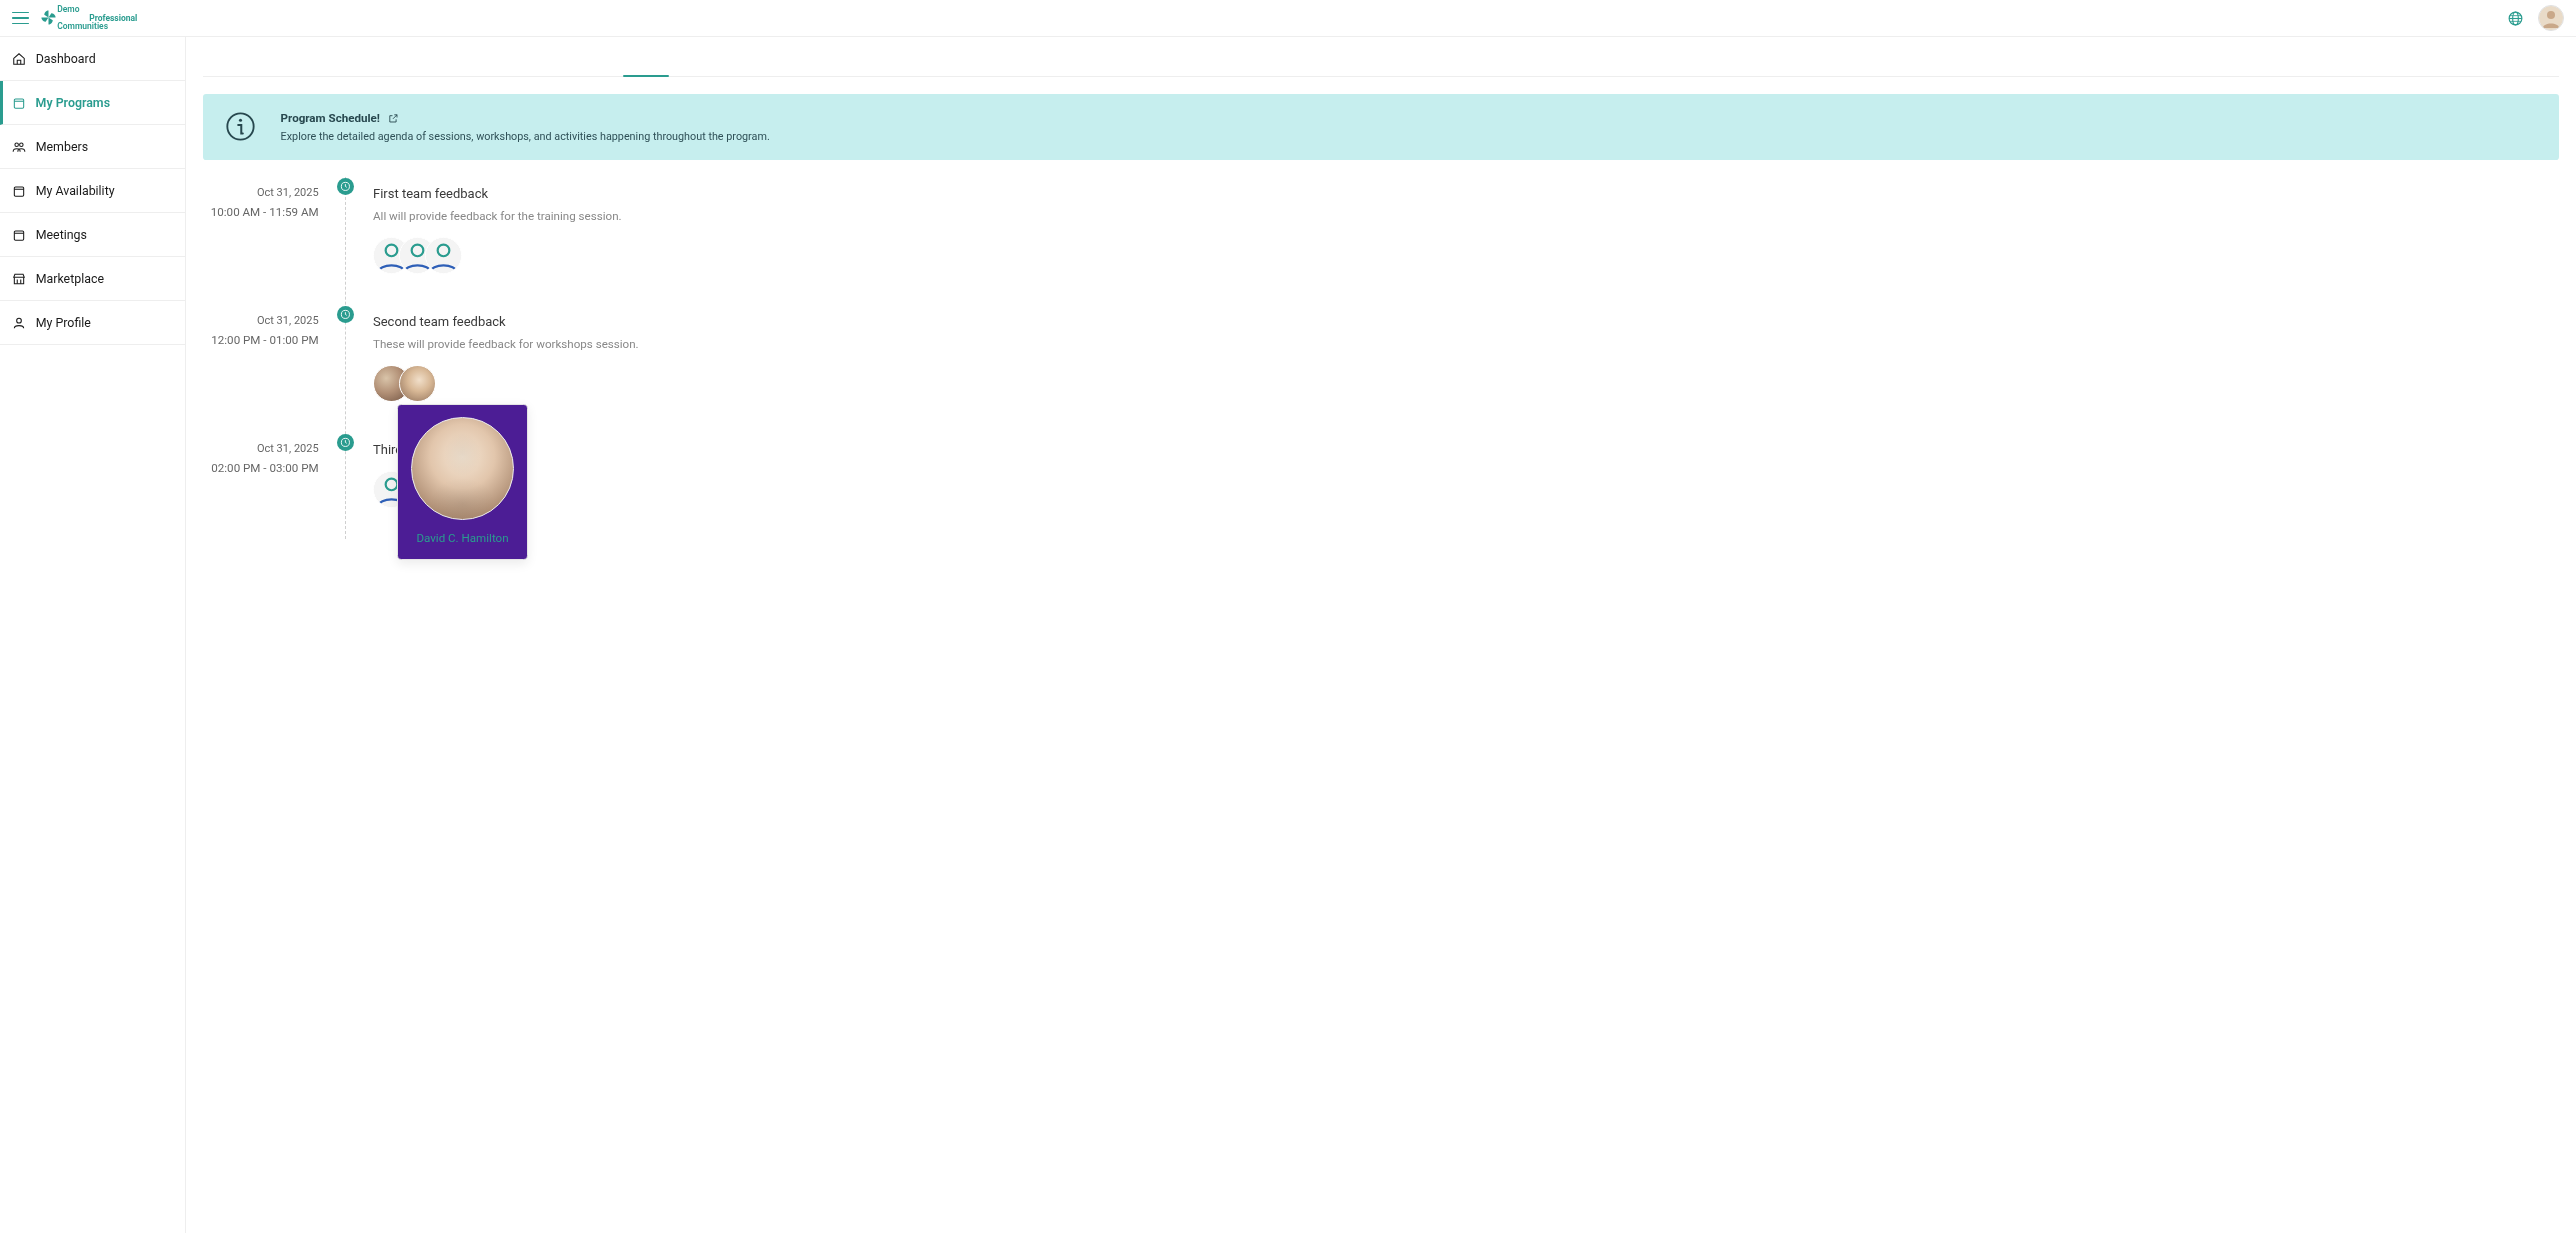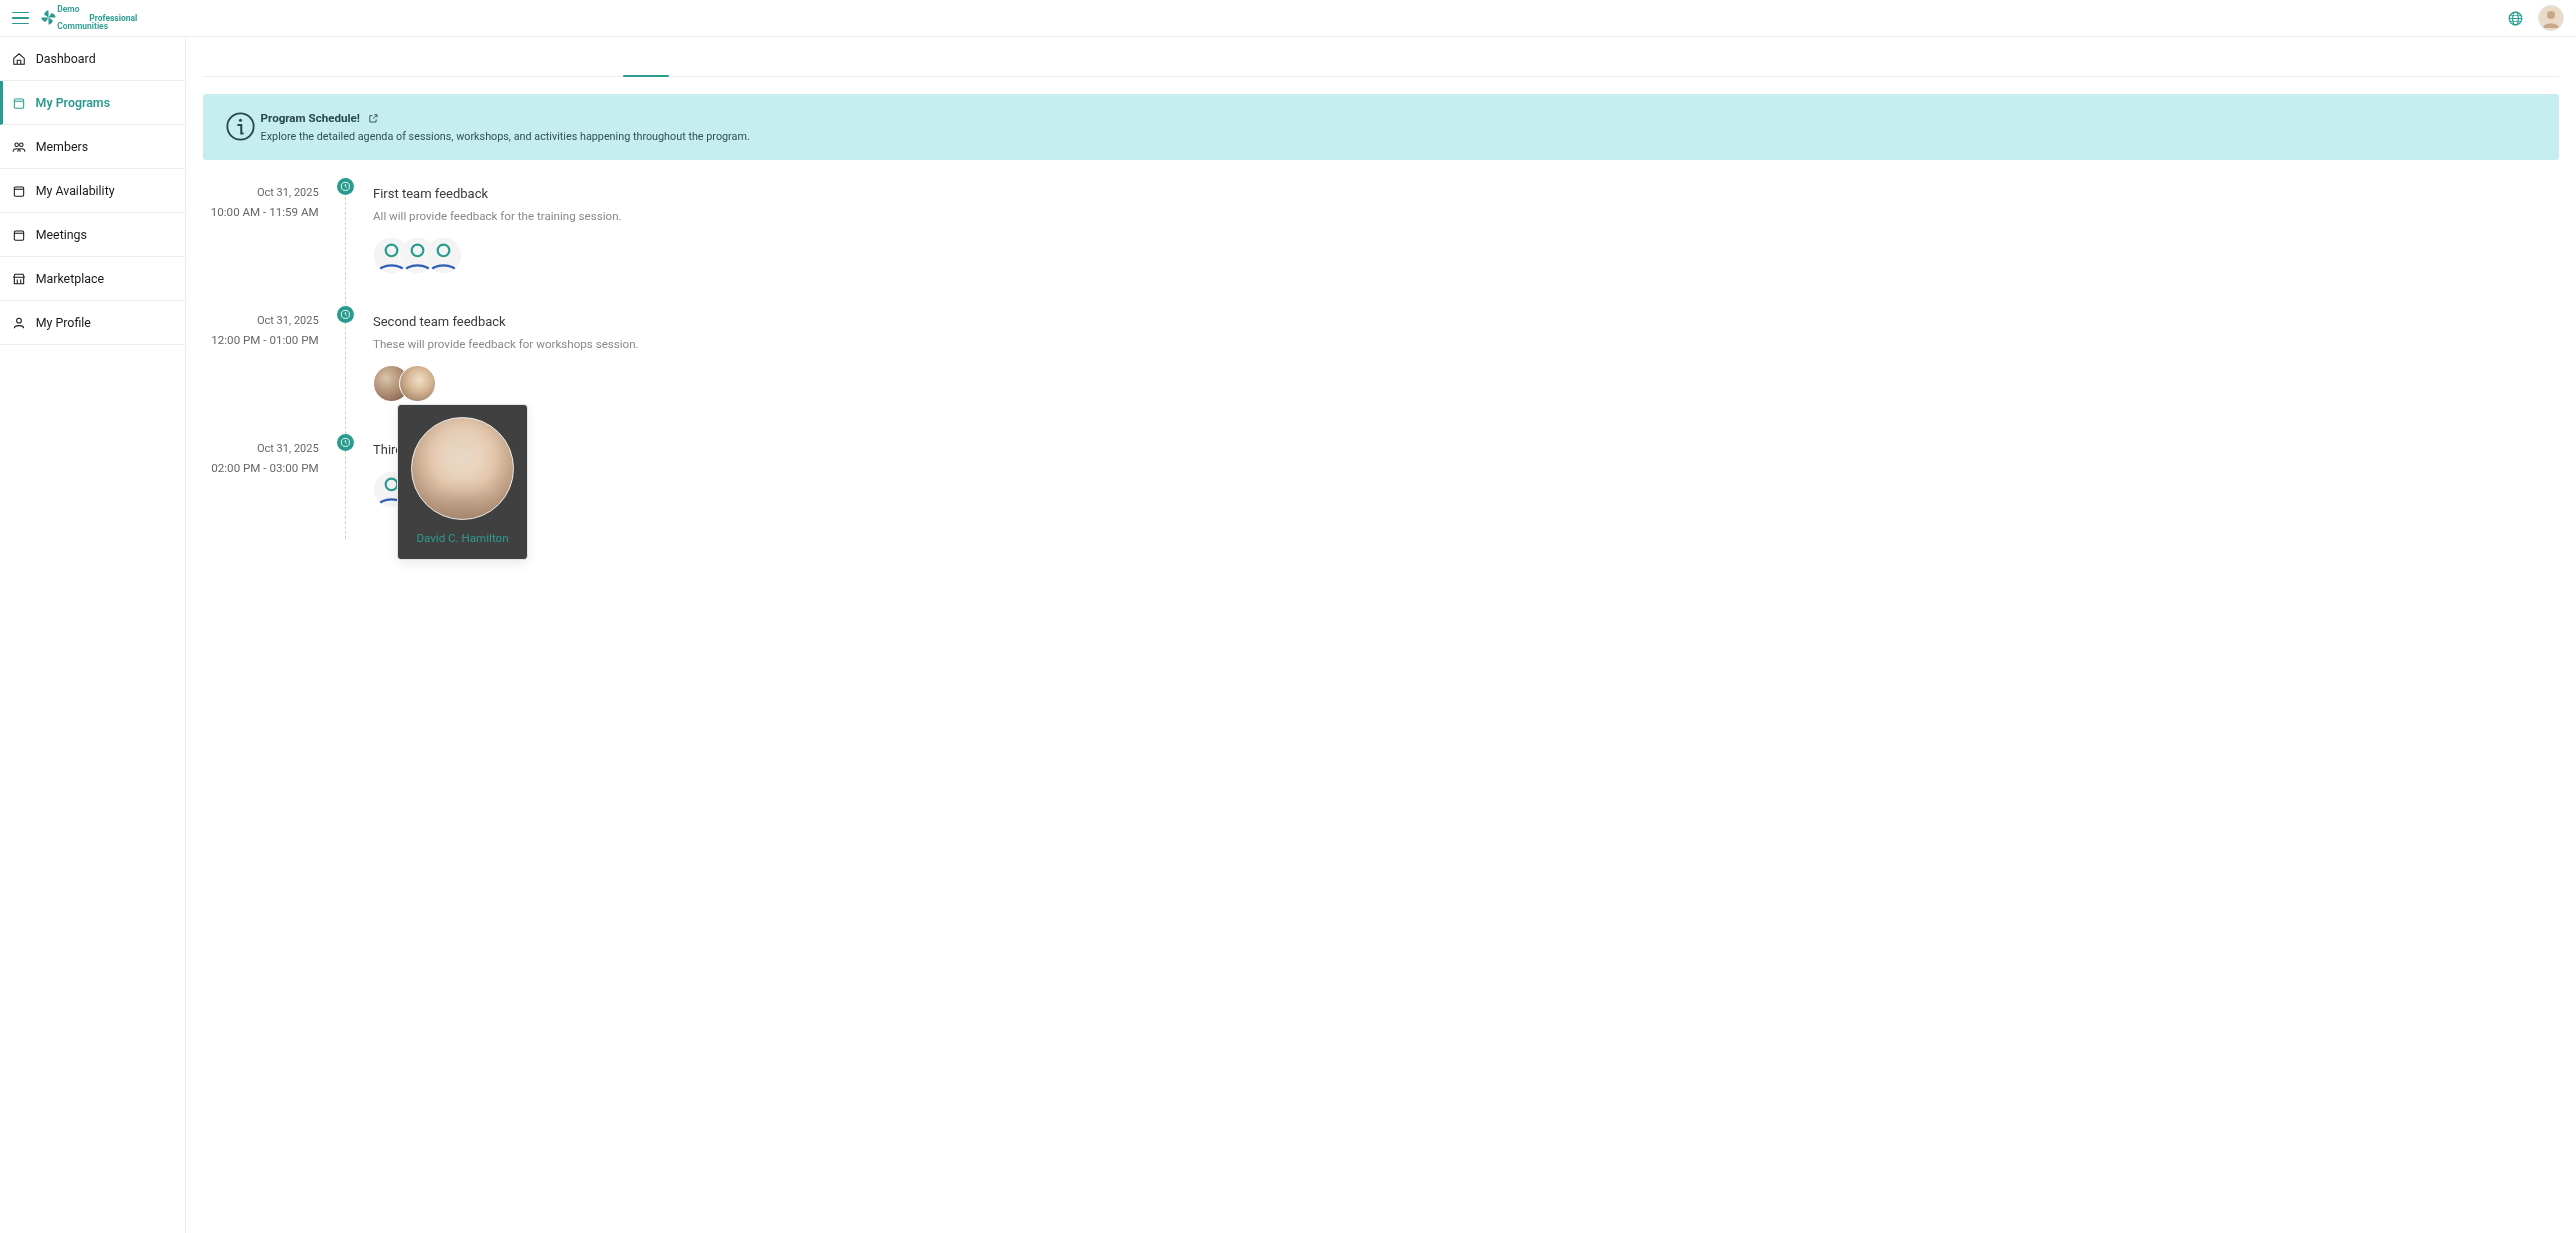--- a/index.html
+++ b/index.html
@@ -26,21 +26,21 @@
   .sidebar { width:186px; border-right:0.8px solid #eee; display:flex; flex-direction:column; }
   .nav-item { display:flex; align-items:center; gap:9.3px; padding:14px 12.4px; border-bottom:0.8px solid #eee; cursor:pointer; font-size:12.4px; color:#1a1a1a; }
   .nav-item.active { color:#2a9c8f; font-weight:600; border-left:3.1px solid #2a9c8f; padding-left:9.3px; }
   .nav-item svg { width:14px; height:14px; flex-shrink:0; }
   .nav-item.active svg { color:#2a9c8f; }
 
   .main { flex:1; padding:0 17px 17px 17px; overflow:auto; min-width:0; }
   .tab-underline-area { height:40px; position:relative; border-bottom:0.8px solid #eee; margin-bottom:17px; }
   .tab-underline { position:absolute; bottom:-0.8px; left:420px; width:46px; height:2.3px; background:#2a9c8f; border-radius:1.5px; }
 
-  .info-banner { background:#c6eeee; border-radius:3.1px; padding:17px 21.6px; display:flex; align-items:flex-start; gap:5px; margin-bottom:17px; }
+  .info-banner { background:#c6eeee; border-radius:3.1px; padding:17px 21.6px; display:flex; align-items:flex-start; gap:25px; margin-bottom:17px; }
   .info-banner .info-icon { width:31px; height:31px; flex-shrink:0; color:#27474e; }
   .info-banner .info-body { display:flex; flex-direction:column; gap:4.6px; }
   .info-banner .info-title-row { display:flex; align-items:center; gap:7.7px; }
   .info-banner .info-title { font-weight:700; font-size:11.6px; color:#27474e; }
   .info-banner .info-link-icon { width:10.8px; height:10.8px; color:#27474e; cursor:pointer; }
   .info-banner .info-desc { font-size:10.8px; color:#2f5057; }
 
   
   .timeline { position:relative; }
   .timeline-line { position:absolute; left:142px; top:0; bottom:0; width:0; border-left:1.5px dashed #cfcfcf; }
@@ -56,21 +56,21 @@
   .event-avatars { margin-top:14px; display:flex; }
   .event-avatars .av { width:37px; height:37px; border-radius:50%; background:#f0f0f0; margin-left:-10.8px; border:1.5px solid #fff; overflow:hidden; display:flex; align-items:center; justify-content:center; }
   .event-avatars .av:first-child { margin-left:0; }
   .av svg { width:100%; height:100%; }
 
   
   .av.photo-a { background: radial-gradient(circle at 35% 35%, #d9c4a9 0%, #b29076 45%, #6e5140 100%); }
   .av.photo-b { background: radial-gradient(circle at 55% 40%, #f1dfca 0%, #d8b896 40%, #8a6b55 100%); }
 
   
-  .user-popover { position:absolute; left:24px; top:39px; width:131px; background:#404040; border:0.8px solid #e5e5e5; border-radius:4.6px; box-shadow:0 3.1px 10.8px rgba(0,0,0,0.08); padding:12.4px 9.3px 14px 9.3px; display:flex; flex-direction:column; align-items:center; gap:10.8px; z-index:10; }
+  .user-popover { position:absolute; left:24px; top:39px; width:131px; background:#4c1d95; border:0.8px solid #e5e5e5; border-radius:4.6px; box-shadow:0 3.1px 10.8px rgba(0,0,0,0.08); padding:12.4px 9.3px 14px 9.3px; display:flex; flex-direction:column; align-items:center; gap:10.8px; z-index:10; }
   .user-popover .pop-avatar { width:103px; height:103px; border-radius:50%; overflow:hidden; border:0.8px solid #eee; background: radial-gradient(circle at 50% 38%, #f4e5d3 0%, #e2c6ac 40%, #a8876d 80%, #6e5844 100%); position:relative; }
   .user-popover .pop-name { font-size:11.6px; color:#2a9c8f; text-align:center; }
 
   
   .pop-avatar::after { content:""; position:absolute; inset:0; background:
     radial-gradient(ellipse 26px 31px at 50% 36%, rgba(0,0,0,0.06), transparent 70%),
     radial-gradient(ellipse 46px 37px at 50% 85%, rgba(0,0,0,0.08), transparent 70%);
   }
 </style>
 </head>

